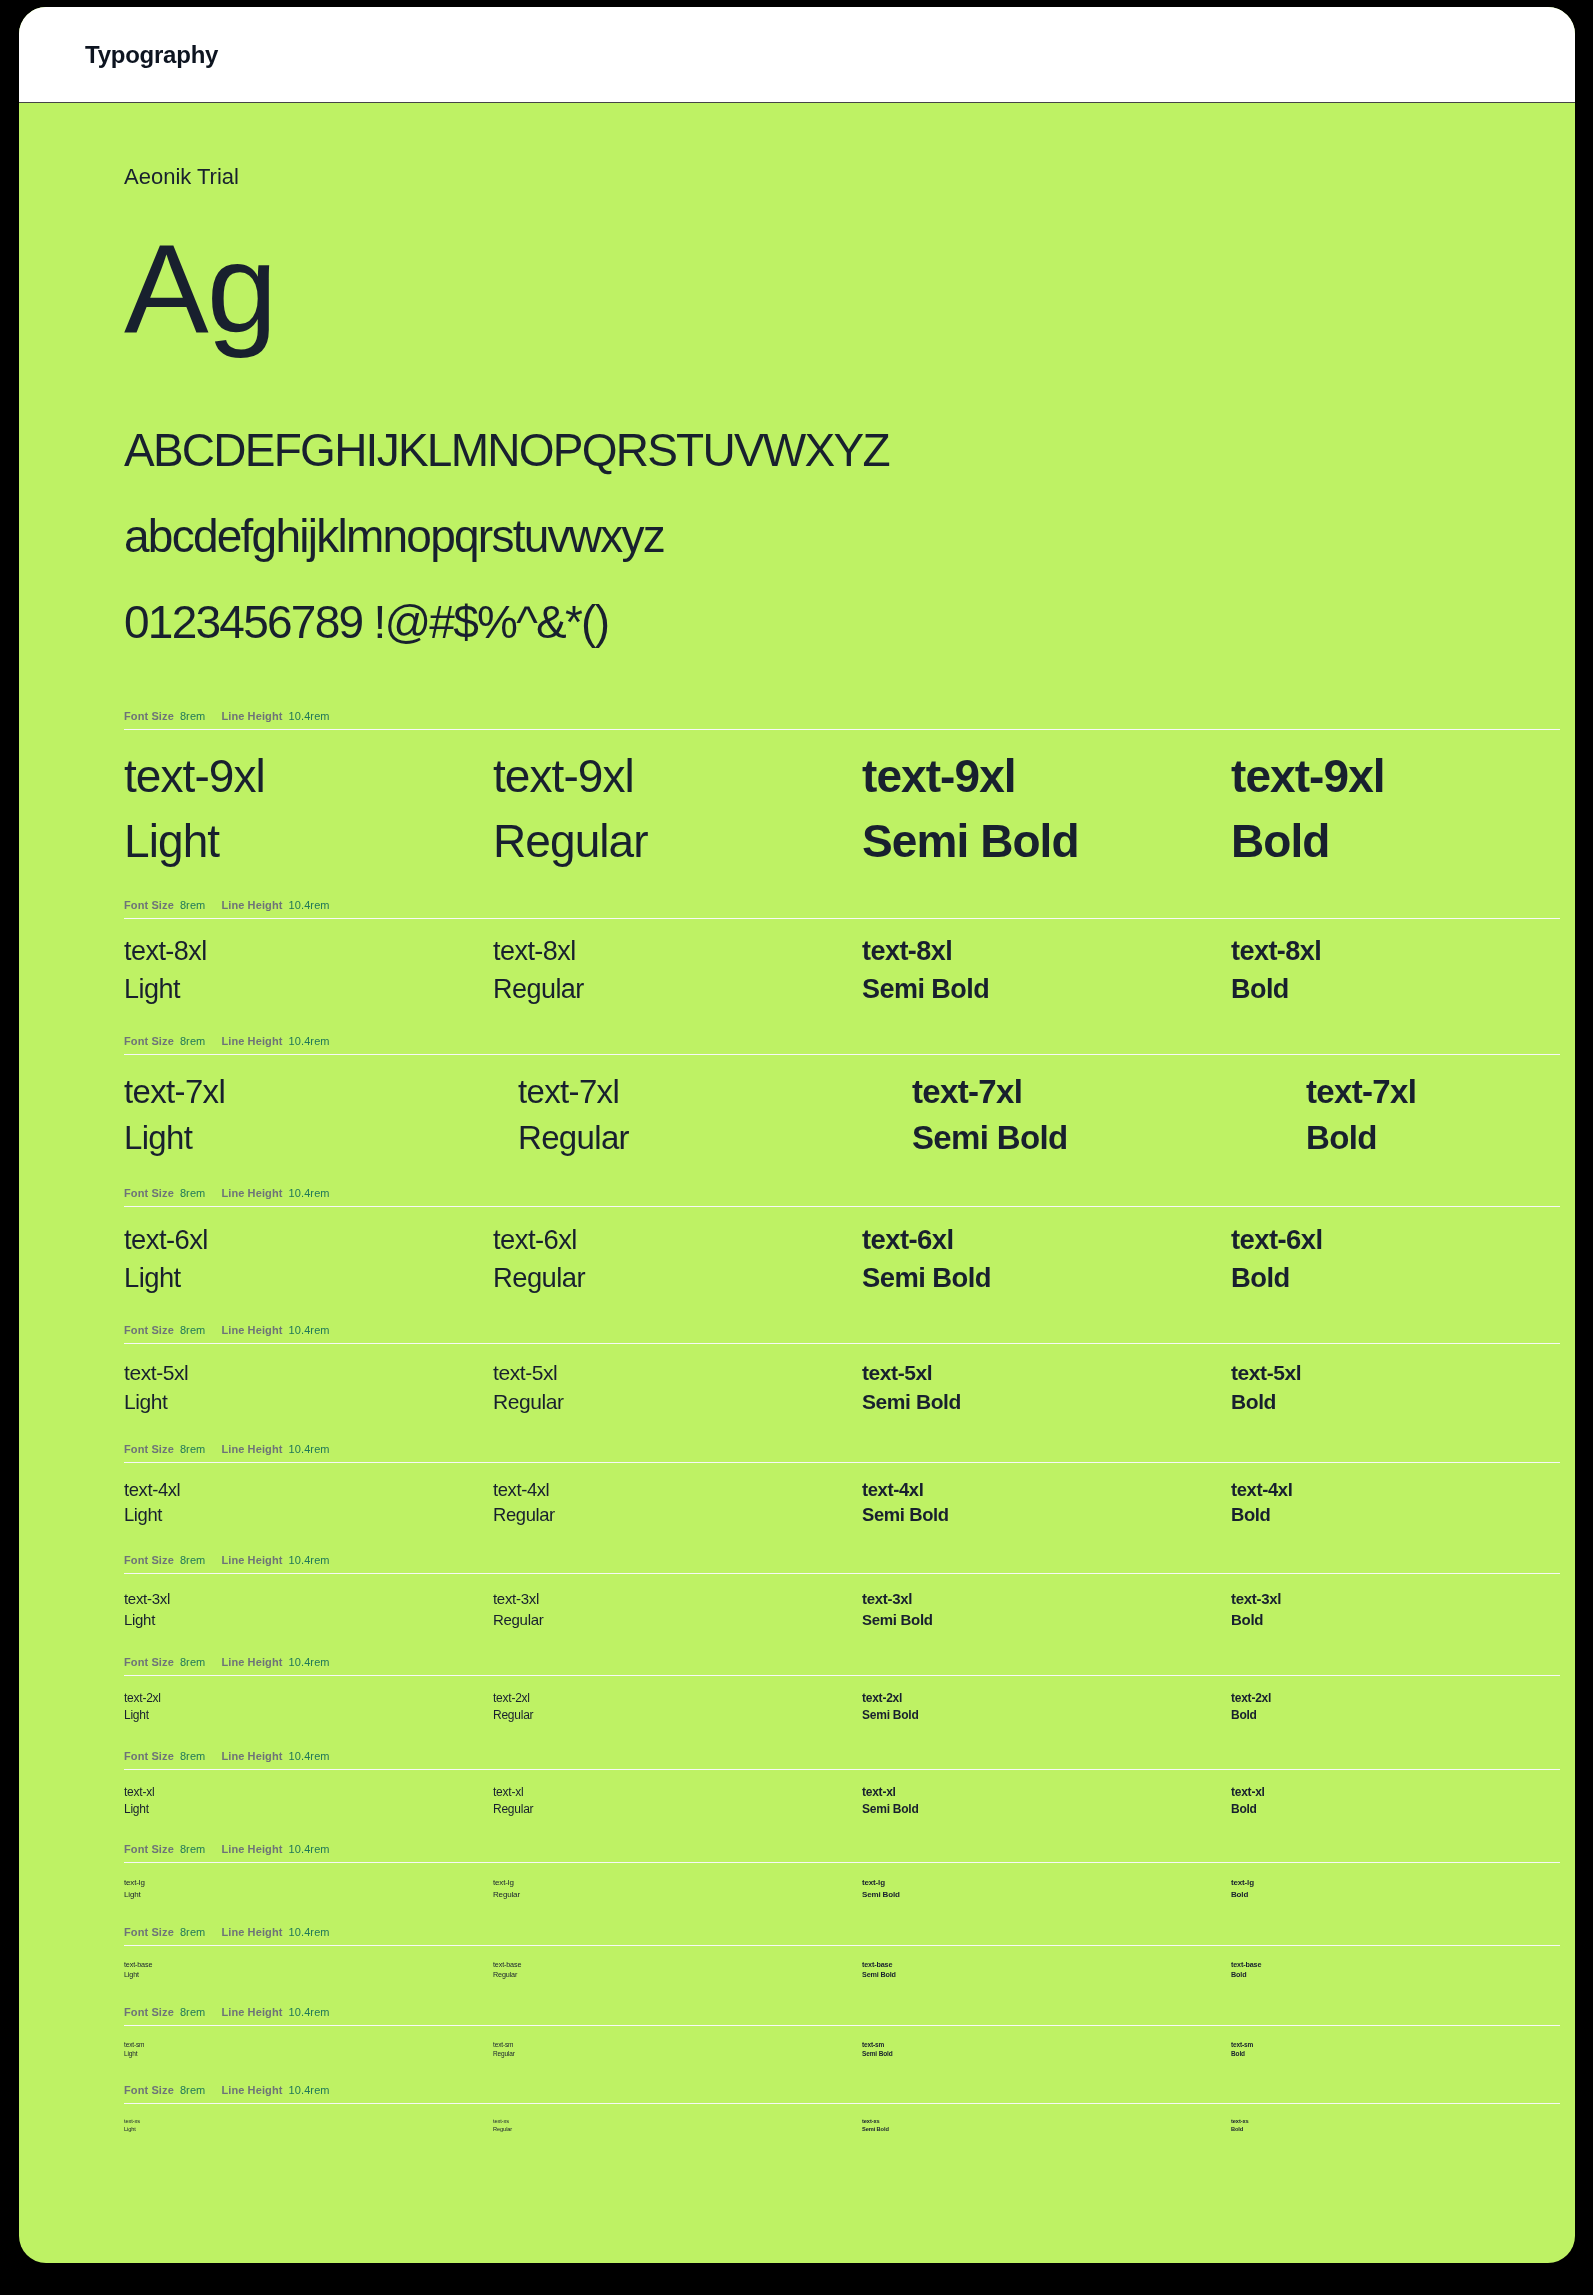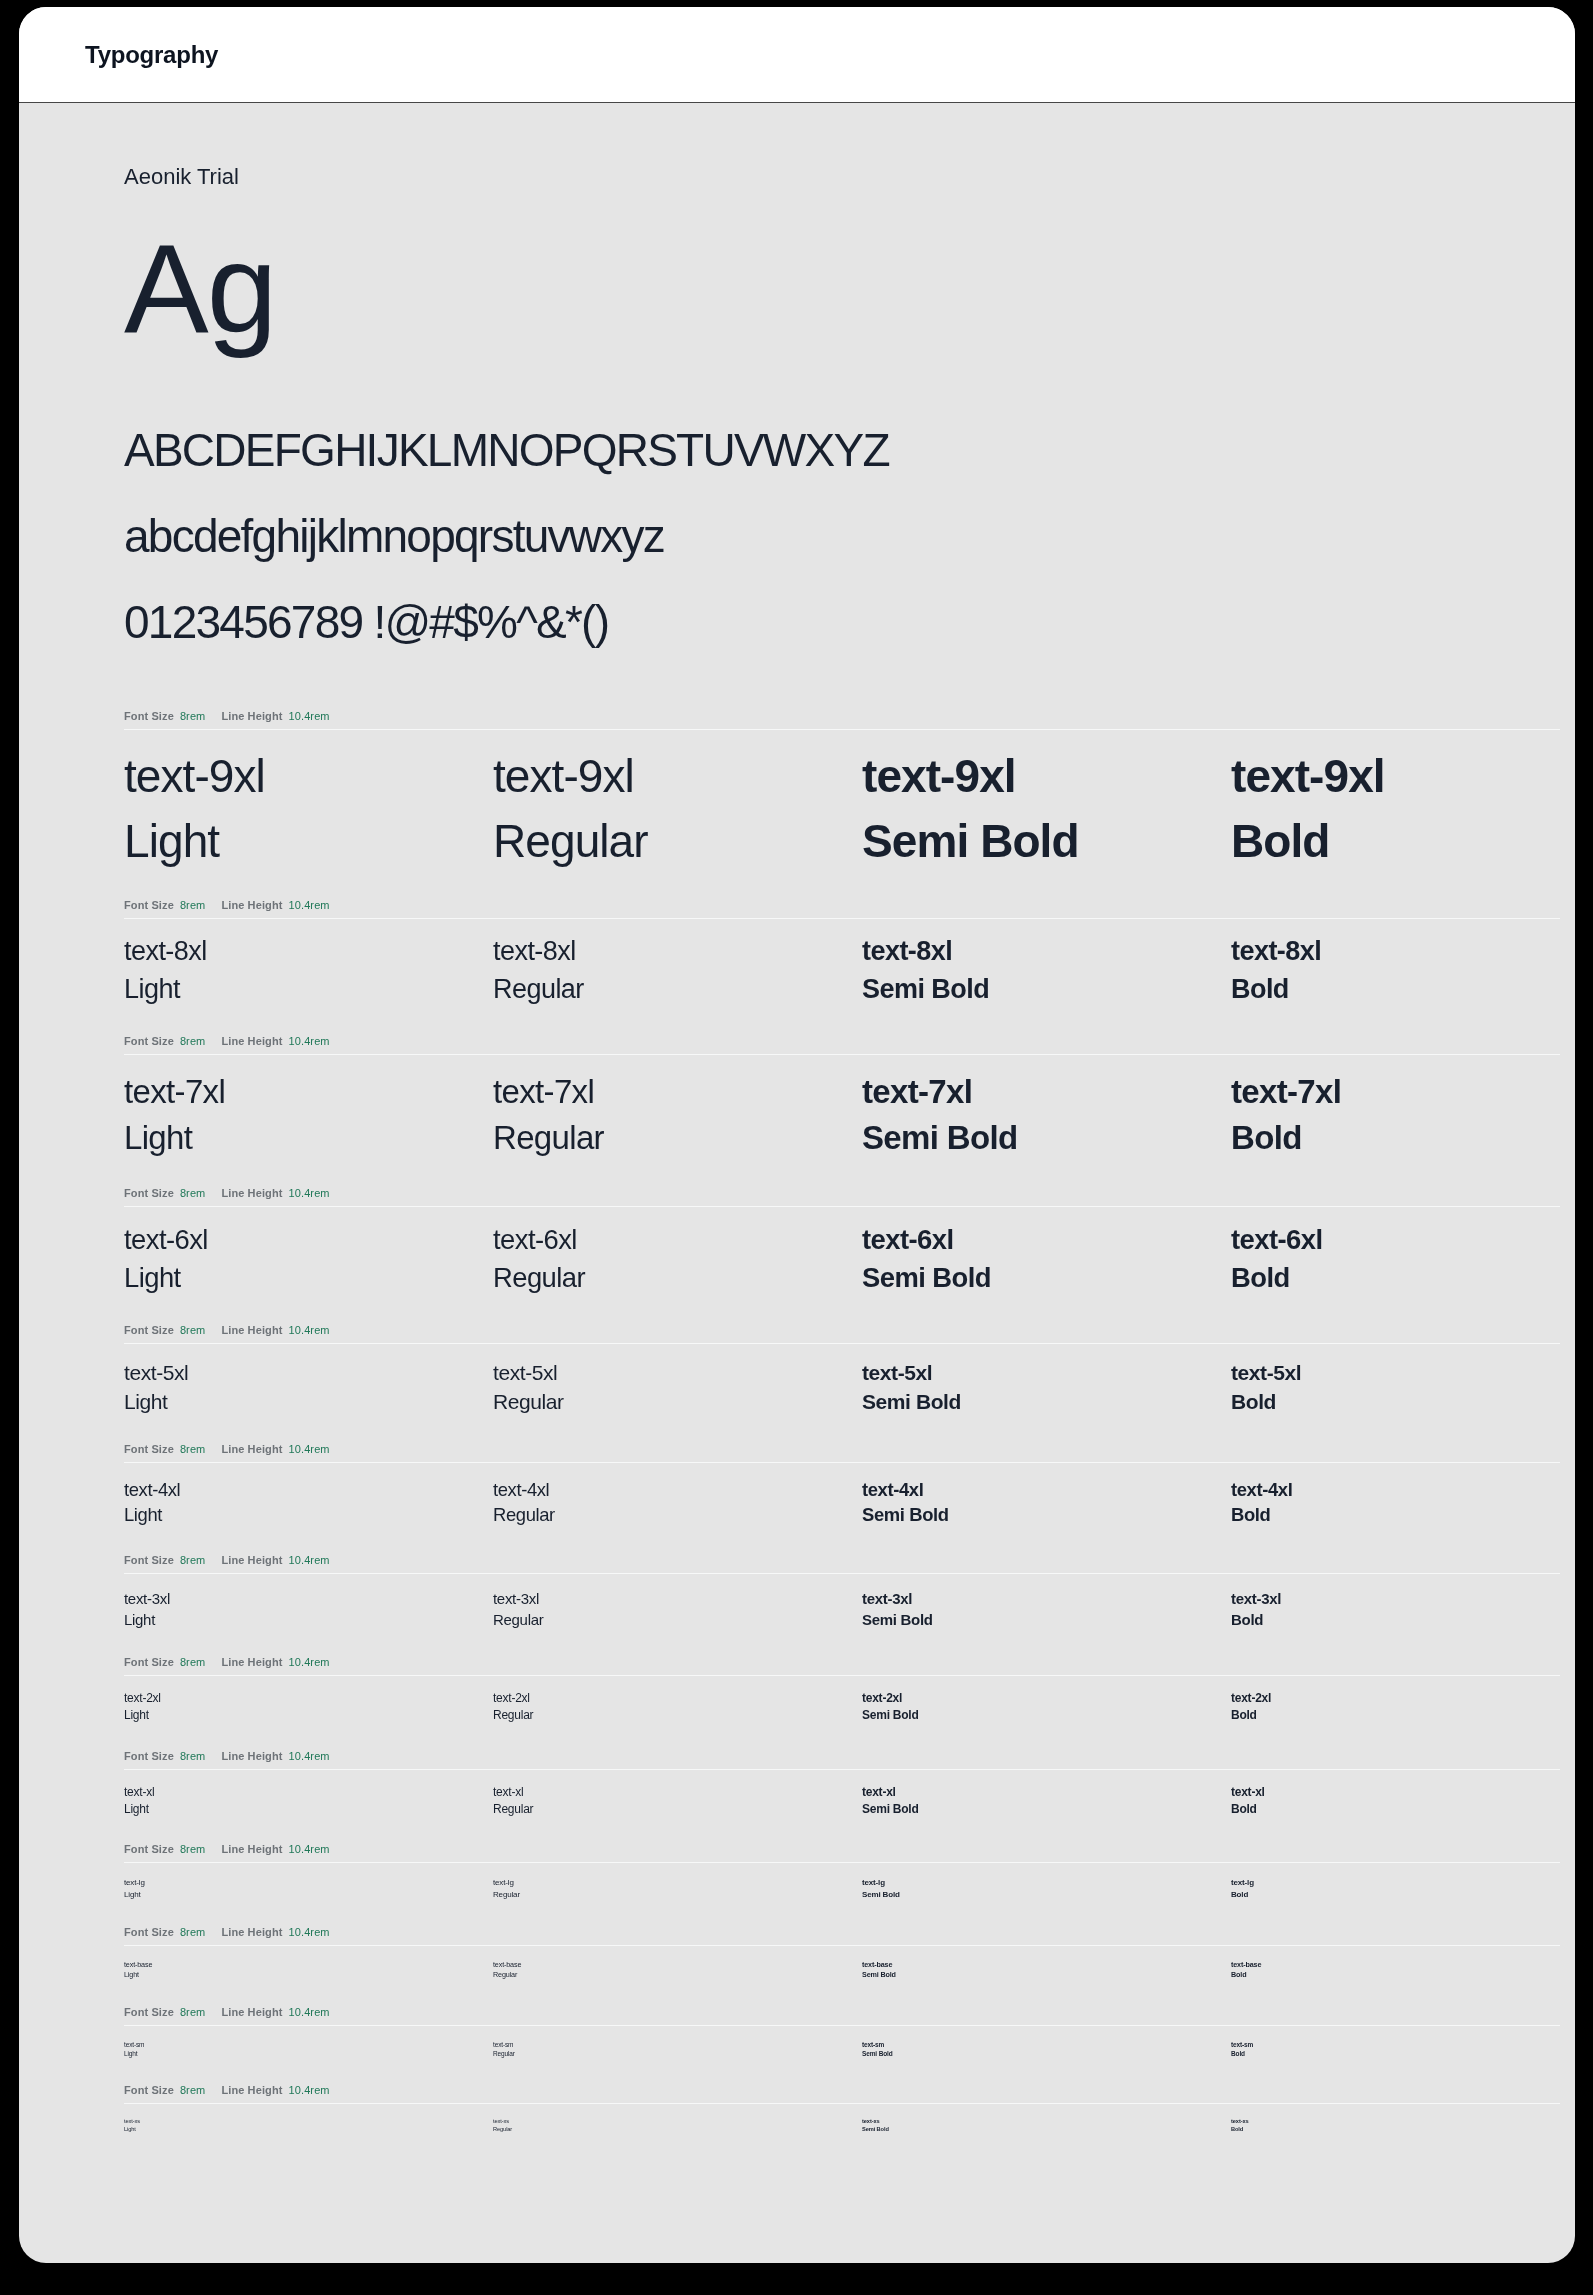--- a/index.html
+++ b/index.html
@@ -10,21 +10,21 @@
     background: #000000;
     font-family: "Liberation Sans", sans-serif;
     overflow: hidden;
   }
   .card {
     position: absolute;
     left: 19px;
     top: 7px;
     width: 1556px;
     height: 2256px;
-    background: #e5e5e5;
+    background: #bef264;
     border-radius: 27px;
     overflow: hidden;
   }
   .header {
     height: 96px;
     background: #ffffff;
     border-bottom: 1px solid #464646;
     display: flex;
     align-items: center;
     padding-left: 66px;
@@ -193,21 +193,21 @@
   </div>
 
   <div class="group">
     <div class="meta">
       <span class="m-label">Font Size</span>
       <span class="m-value">8rem</span>
       <span class="m-label">Line Height</span>
       <span class="m-value">10.4rem</span>
     </div>
     <div class="rule"></div>
-    <div class="weights-grid" style="font-size: 33px;">
+    <div class="weights-grid" style="font-size: 33px; gap: 25px;">
   <div class="cell w0">
     <div>text-7xl</div>
     <div>Light</div>
   </div>
 
   <div class="cell w1">
     <div>text-7xl</div>
     <div>Regular</div>
   </div>
 

